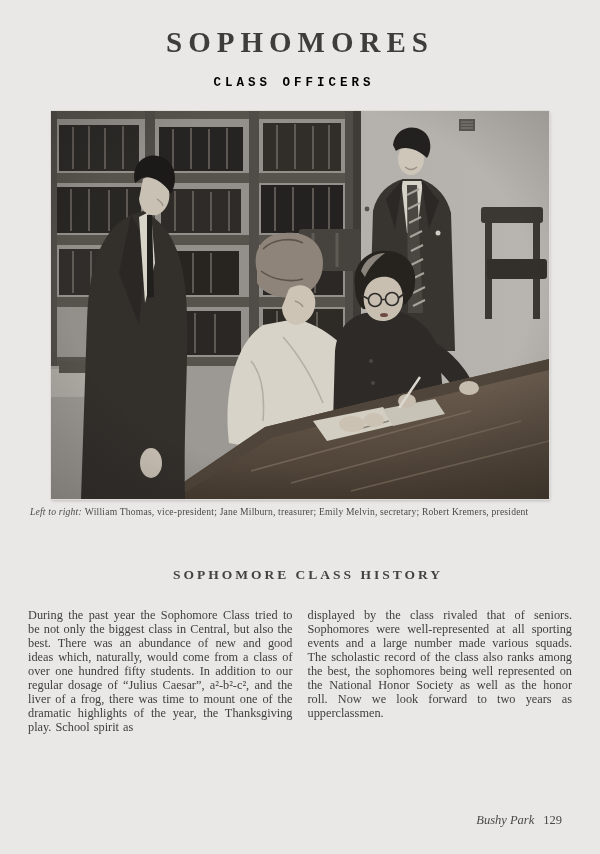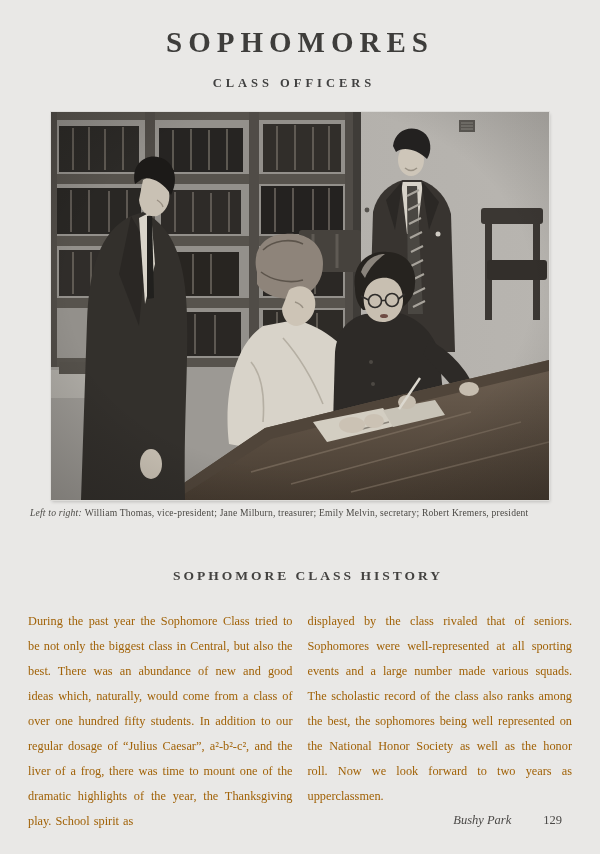--- a/index.html
+++ b/index.html
@@ -15,21 +15,22 @@
     background:#e9e8e6;
   }
   .title {
     margin:26px 0 0 0; text-align:center;
     font-size:29px; font-weight:700; letter-spacing:6px;
     color:#3e3d3b;
   }
   .subtitle {
     margin:17px 12px 0 0; text-align:center;
     font-size:12.5px; font-weight:700; letter-spacing:4px;
-    color:#404040;
+    color:#000000;
+    font-family:Liberation Mono, monospace;
   }
   figure.photo { width:498px; margin:21px auto 0 auto; }
   .photo-frame {
     width:498px; height:388px; background:#a9a6a2;
     box-shadow:0 0 0 1px #dddcd9, 1px 2px 3px rgba(0,0,0,0.18);
     overflow:hidden;
   }
   .photo-frame svg { display:block; }
   figcaption {
     margin-top:7px; width:540px; margin-left:-21px;
@@ -40,30 +41,30 @@
   .section-heading {
     margin:50px 0 0 16px; text-align:center;
     font-size:13.5px; font-weight:700; letter-spacing:3px;
     color:#434240;
   }
   .columns {
     display:flex; gap:15px; width:544px; margin:25px auto 0 auto;
   }
   .columns p {
     flex:1; margin:0;
-    font-size:12.3px; line-height:25px;
-    text-align:justify; color:#a16207;
+    font-size:12.3px; line-height:14px;
+    text-align:justify; color:#404040;
     word-spacing:1px;
   }
   .footer {
     position:absolute; right:38px; bottom:26px;
     font-size:12.5px; color:#4a4846;
   }
   .footer em { font-style:italic; }
-  .footer .pagenum { margin-left:32px; font-style:normal; }
+  .footer .pagenum { margin-left:9px; font-style:normal; }
 </style>
 </head>
 <body>
 
 <div class="page">
 
   <h1 class="title">SOPHOMORES</h1>
   <h2 class="subtitle">CLASS OFFICERS</h2>
 
   <figure class="photo">

